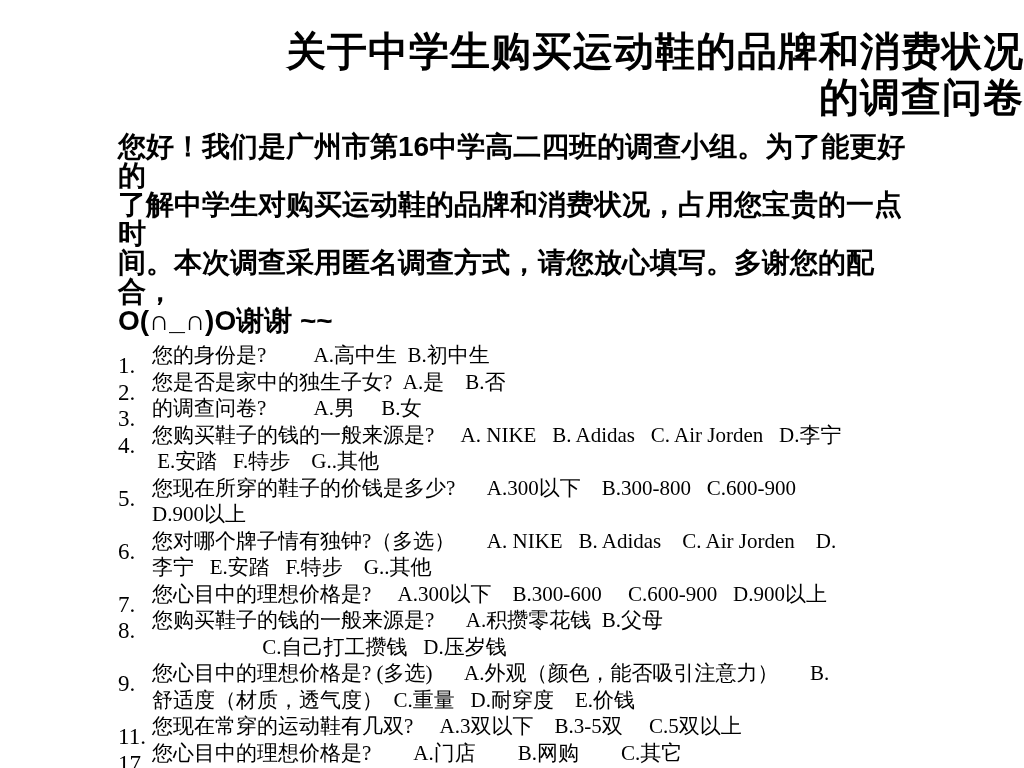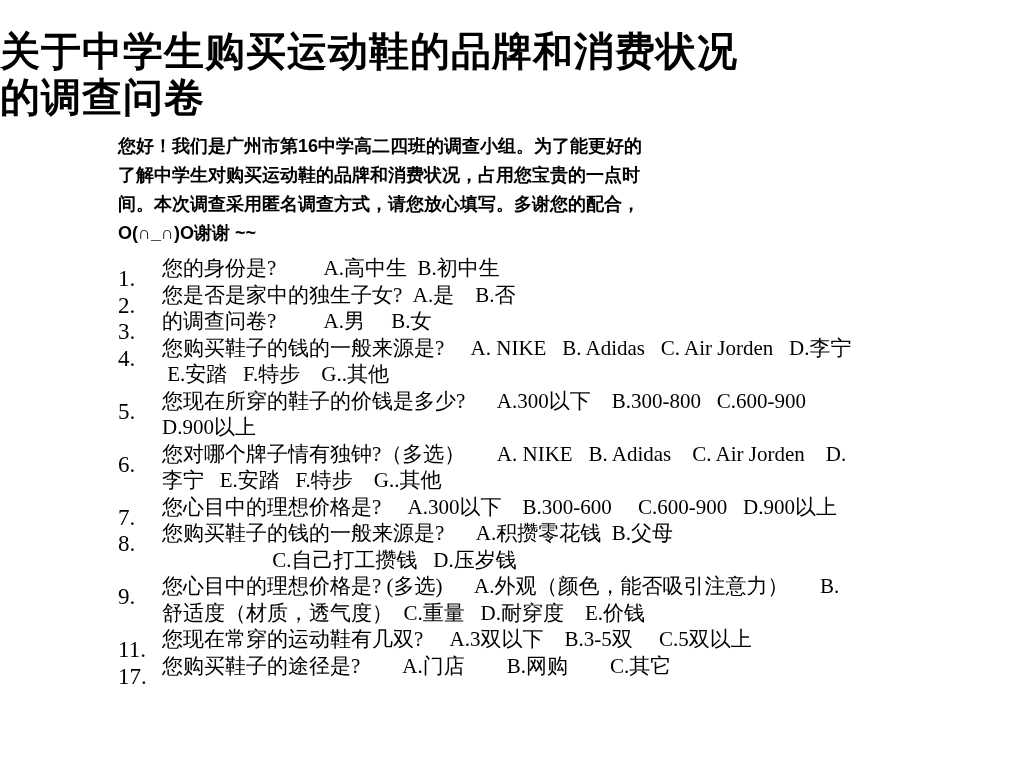--- a/index.html
+++ b/index.html
@@ -16,33 +16,33 @@
   .slide {
     position: relative;
     width: 1024px;
     height: 768px;
     background: #ffffff;
     font-family: "Liberation Serif", serif;
   }
   .title {
     margin: 0;
     padding-top: 28px;
-    text-align: left;
+    text-align: right;
     font-family: "Liberation Sans", sans-serif;
     font-weight: 700;
     font-size: 40px;
     line-height: 46px;
     letter-spacing: 1px;
     white-space: pre-line;
   }
   .intro {
     margin: 12px 112px 0 118px;
     font-family: "Liberation Sans", sans-serif;
     font-weight: 700;
-    font-size: 18px;
+    font-size: 28px;
     line-height: 29px;
     white-space: pre-line;
   }
   .questions {
     list-style: none;
     margin: 7px 0 0 118px;
     padding: 0;
     width: 796px;
     font-size: 21px;
     line-height: 26.5px;
@@ -55,21 +55,20 @@
     position: absolute;
     left: 0;
     top: 12px;
     font-size: 23px;
     line-height: 1;
     font-family: "Liberation Serif", serif;
   }
   .q .qtext {
     white-space: pre-wrap;
     display: block;
-    margin-left: 10px;
   }
 </style>
 </head>
 <body>
 
 <div class="slide">
 
   <h1 class="title">关于中学生购买运动鞋的品牌和消费状况
 的调查问卷</h1>
 
@@ -119,17 +118,17 @@
       <span class="num">9.</span>
       <span class="qtext">您心目中的理想价格是? (多选)　  A.外观（颜色，能否吸引注意力）　  B.
 舒适度（材质，透气度）  C.重量   D.耐穿度    E.价钱</span>
     </li>
     <li class="q">
       <span class="num">11.</span>
       <span class="qtext">您现在常穿的运动鞋有几双?　 A.3双以下    B.3-5双     C.5双以上</span>
     </li>
     <li class="q">
       <span class="num">17.</span>
-      <span class="qtext">您购买鞋子的途径是?　　A.门店　　B.网购　　C.其它</span>
+      <span class="qtext">您心目中的理想价格是?　　A.门店　　B.网购　　C.其它</span>
     </li>
   </ol>
 
 </div>
 
 </body></html>

